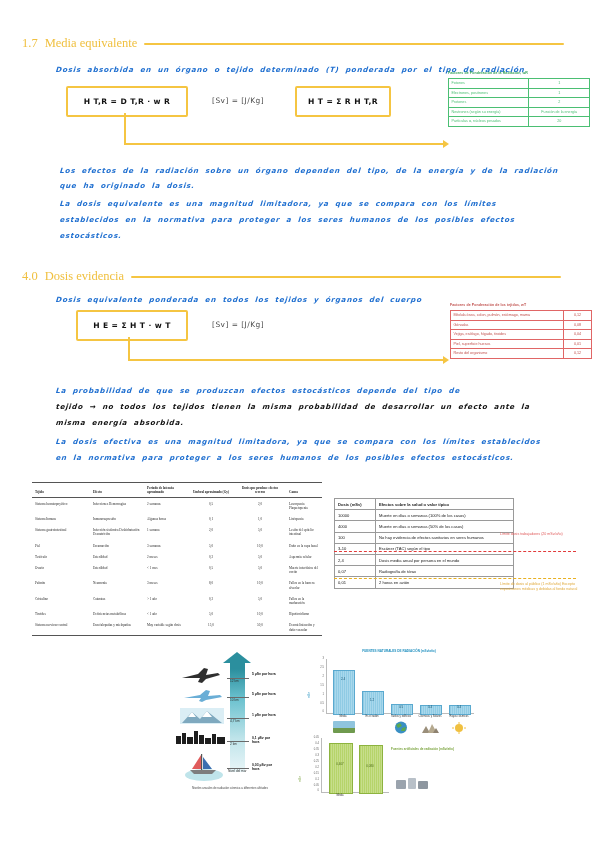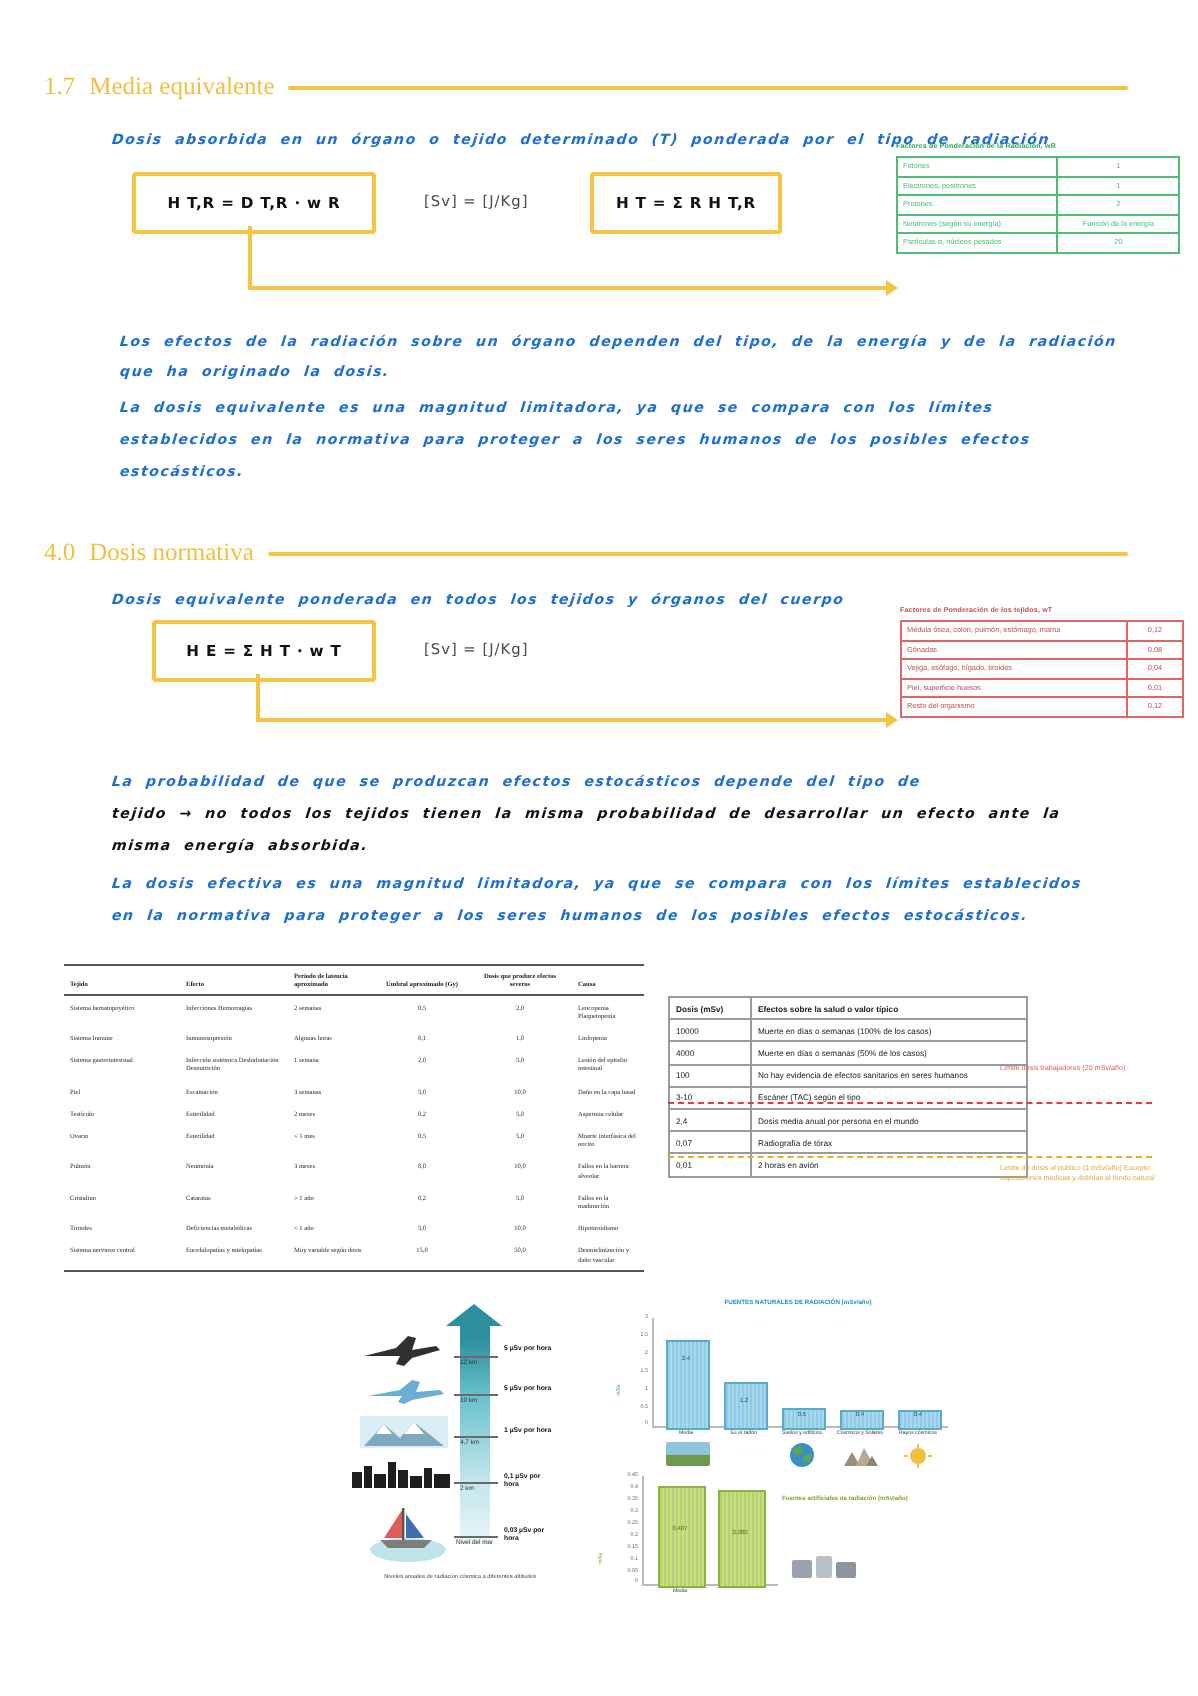--- a/index.html
+++ b/index.html
@@ -150,21 +150,21 @@
 </table>
 
 <div class="hw" style="left:60px;top:163px;">Los efectos de la radiación sobre un órgano dependen del tipo, de la energía y de la radiación</div>
 <div class="hw" style="left:60px;top:178px;">que ha originado la dosis.</div>
 <div class="hw" style="left:60px;top:196px;">La dosis equivalente es una magnitud limitadora, ya que se compara con los límites</div>
 <div class="hw" style="left:60px;top:212px;">establecidos en la normativa para proteger a los seres humanos de los posibles efectos</div>
 <div class="hw" style="left:60px;top:228px;">estocásticos.</div>
 
 <div class="sec-head" style="left:22px;top:269px;">
   <span class="sec-num">4.0</span>
-  <span class="sec-title">Dosis normativa</span>
+  <span class="sec-title">Dosis evidencia</span>
   <span class="sec-rule" style="width:430px;"></span>
 </div>
 
 <div class="hw" style="left:56px;top:292px;">Dosis equivalente ponderada en todos los tejidos y órganos del cuerpo</div>
 
 <div class="fbox" style="left:76px;top:310px;width:108px;height:27px;">H E = Σ H T · w T</div>
 <div class="funit" style="left:212px;top:320px;">[Sv] = [J/Kg]</div>
 
 <div class="arrow-v" style="left:128px;top:337px;height:24px;"></div>
 <div class="arrow-h" style="left:128px;top:359px;width:316px;"></div>

